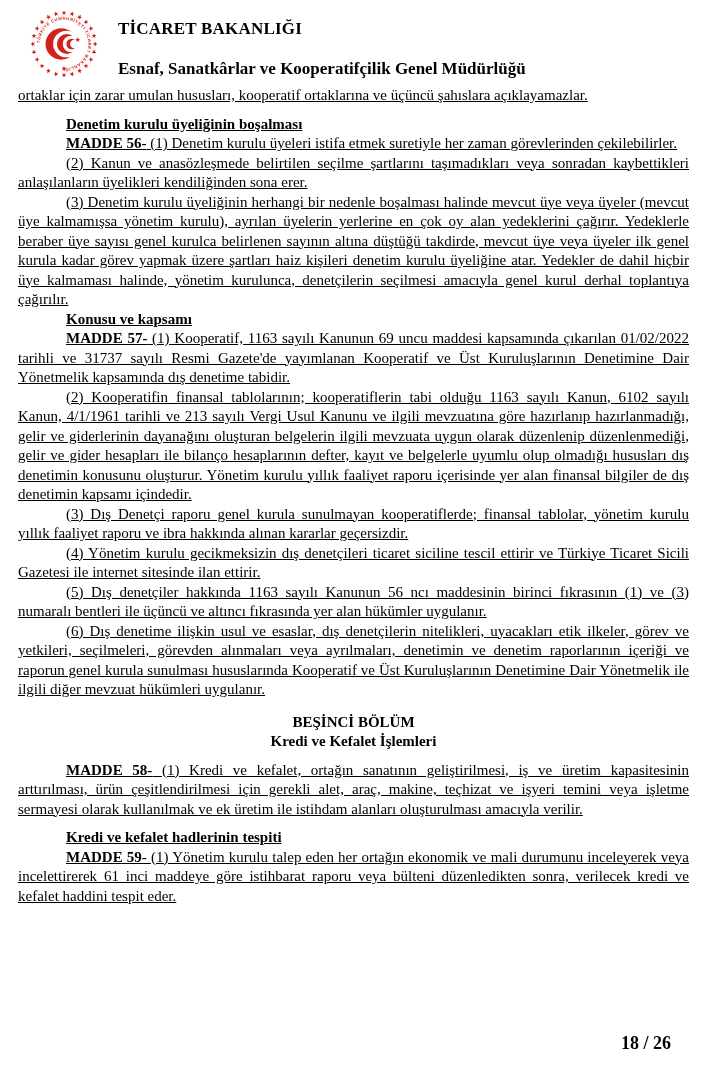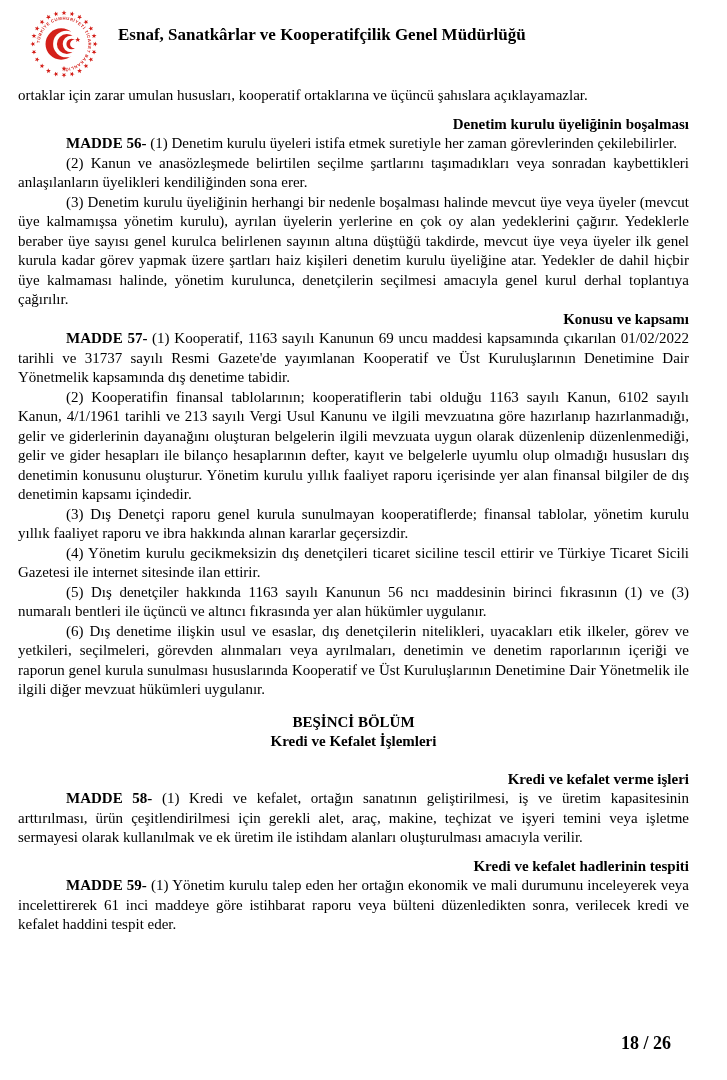--- a/index.html
+++ b/index.html
@@ -13,37 +13,38 @@
     overflow: hidden;
   }
   
   .header { position: absolute; top: 8px; left: 28px; display: flex; align-items: flex-start; }
   .emblem-wrap { width: 72px; height: 72px; flex: 0 0 auto; }
   .header-titles { margin-left: 18px; margin-top: 10px; }
   .ministry-title {
     font-weight: bold; font-size: 17px; line-height: 21px; letter-spacing: 0.2px;
   }
   .department-title {
-    font-weight: bold; font-size: 17px; line-height: 21px; margin-top: 6px;
+    font-weight: bold; font-size: 17px; line-height: 21px; margin-top: 19px;
   }
   
   .doc-body {
     position: absolute;
     top: 86px; left: 18px; right: 38px;
     font-size: 15px;
   }
   .para {
     margin: 0;
     text-indent: 48px;
     text-align: justify;
     line-height: 19.5px;
+    text-decoration: underline;
   }
   .para .lead { font-weight: bold; }
   .no-indent { text-indent: 0; text-align: left; }
-  .heading { font-weight: bold; text-align: right; padding-top: 9px; }
+  .heading { font-weight: bold; text-align: left; padding-top: 9px; }
   .heading.tight { padding-top: 0; }
   .chapter-line {
     margin: 0; font-weight: bold; text-align: center; line-height: 19.5px;
   }
   .chapter-top { padding-top: 13px; }
   .chapter-bottom { padding-bottom: 9px; }
   
   .page-number {
     position: absolute;
     bottom: 26px; right: 56px;
@@ -105,40 +106,40 @@
           <circle class="emblem-cut" cx="40.5" cy="38" r="14"></circle>
           <circle class="emblem-fill" cx="41" cy="38" r="10.5"></circle>
           <circle class="emblem-cut" cx="45.5" cy="38" r="8.8"></circle>
           <circle class="emblem-fill" cx="46" cy="38" r="5.5"></circle>
           <circle class="emblem-cut" cx="49" cy="38" r="4.6"></circle>
           <use href="#emb-star" class="emblem-star" transform="translate(52.5 33.5) scale(1.05)"></use>
         </g>
       </svg>
     </span>
     <div class="header-titles">
+      <div class="ministry-title">TİCARET BAKANLIĞI</div>
       <div class="department-title">Esnaf, Sanatkârlar ve Kooperatifçilik Genel Müdürlüğü</div>
     </div>
   </div>
 
   <main class="doc-body" id="doc-body">
       <p class="para no-indent">ortaklar için zarar umulan hususları, kooperatif ortaklarına ve üçüncü şahıslara açıklayamazlar.</p>
       <p class="para heading">Denetim kurulu üyeliğinin boşalması</p>
       <p class="para"><b class="lead">MADDE 56-</b><span> (1) Denetim kurulu üyeleri istifa etmek suretiyle her zaman görevlerinden çekilebilirler.</span></p>
       <p class="para">(2) Kanun ve anasözleşmede belirtilen seçilme şartlarını taşımadıkları veya sonradan kaybettikleri anlaşılanların üyelikleri kendiliğinden sona erer.</p>
       <p class="para">(3) Denetim kurulu üyeliğinin herhangi bir nedenle boşalması halinde mevcut üye veya üyeler (mevcut üye kalmamışsa yönetim kurulu), ayrılan üyelerin yerlerine en çok oy alan yedeklerini çağırır. Yedeklerle beraber üye sayısı genel kurulca belirlenen sayının altına düştüğü takdirde, mevcut üye veya üyeler ilk genel kurula kadar görev yapmak üzere şartları haiz kişileri denetim kurulu üyeliğine atar. Yedekler de dahil hiçbir üye kalmaması halinde, yönetim kurulunca, denetçilerin seçilmesi amacıyla genel kurul derhal toplantıya çağırılır.</p>
       <p class="para heading tight">Konusu ve kapsamı</p>
       <p class="para"><b class="lead">MADDE 57-</b><span> (1) Kooperatif, 1163 sayılı Kanunun 69 uncu maddesi kapsamında çıkarılan 01/02/2022 tarihli ve 31737 sayılı Resmi Gazete'de yayımlanan Kooperatif ve Üst Kuruluşlarının Denetimine Dair Yönetmelik kapsamında dış denetime tabidir.</span></p>
       <p class="para">(2) Kooperatifin finansal tablolarının; kooperatiflerin tabi olduğu 1163 sayılı Kanun, 6102 sayılı Kanun, 4/1/1961 tarihli ve 213 sayılı Vergi Usul Kanunu ve ilgili mevzuatına göre hazırlanıp hazırlanmadığı, gelir ve giderlerinin dayanağını oluşturan belgelerin ilgili mevzuata uygun olarak düzenlenip düzenlenmediği, gelir ve gider hesapları ile bilanço hesaplarının defter, kayıt ve belgelerle uyumlu olup olmadığı hususları dış denetimin konusunu oluşturur. Yönetim kurulu yıllık faaliyet raporu içerisinde yer alan finansal bilgiler de dış denetimin kapsamı içindedir.</p>
       <p class="para">(3) Dış Denetçi raporu genel kurula sunulmayan kooperatiflerde; finansal tablolar, yönetim kurulu yıllık faaliyet raporu ve ibra hakkında alınan kararlar geçersizdir.</p>
       <p class="para">(4) Yönetim kurulu gecikmeksizin dış denetçileri ticaret siciline tescil ettirir ve Türkiye Ticaret Sicili Gazetesi ile internet sitesinde ilan ettirir.</p>
       <p class="para">(5) Dış denetçiler hakkında 1163 sayılı Kanunun 56 ncı maddesinin birinci fıkrasının (1) ve (3) numaralı bentleri ile üçüncü ve altıncı fıkrasında yer alan hükümler uygulanır.</p>
       <p class="para">(6) Dış denetime ilişkin usul ve esaslar, dış denetçilerin nitelikleri, uyacakları etik ilkeler, görev ve yetkileri, seçilmeleri, görevden alınmaları veya ayrılmaları, denetimin ve denetim raporlarının içeriği ve raporun genel kurula sunulması hususlarında Kooperatif ve Üst Kuruluşlarının Denetimine Dair Yönetmelik ile ilgili diğer mevzuat hükümleri uygulanır.</p>
       <p class="chapter-line chapter-top">BEŞİNCİ BÖLÜM</p>
       <p class="chapter-line chapter-bottom">Kredi ve Kefalet İşlemleri</p>
-      <p class="para heading">Kredi ve kefalet verme işleri</p>
       <p class="para"><b class="lead">MADDE 58-</b><span> (1) Kredi ve kefalet, ortağın sanatının geliştirilmesi, iş ve üretim kapasitesinin arttırılması, ürün çeşitlendirilmesi için gerekli alet, araç, makine, teçhizat ve işyeri temini veya işletme sermayesi olarak kullanılmak ve ek üretim ile istihdam alanları oluşturulması amacıyla verilir.</span></p>
       <p class="para heading">Kredi ve kefalet hadlerinin tespiti</p>
       <p class="para"><b class="lead">MADDE 59-</b><span> (1) Yönetim kurulu talep eden her ortağın ekonomik ve mali durumunu inceleyerek veya incelettirerek 61 inci maddeye göre istihbarat raporu veya bülteni düzenledikten sonra, verilecek kredi ve kefalet haddini tespit eder.</span></p>
     </main>
 
   <div class="page-number">18 / 26</div>
 
 </div>
 
 </body></html>

